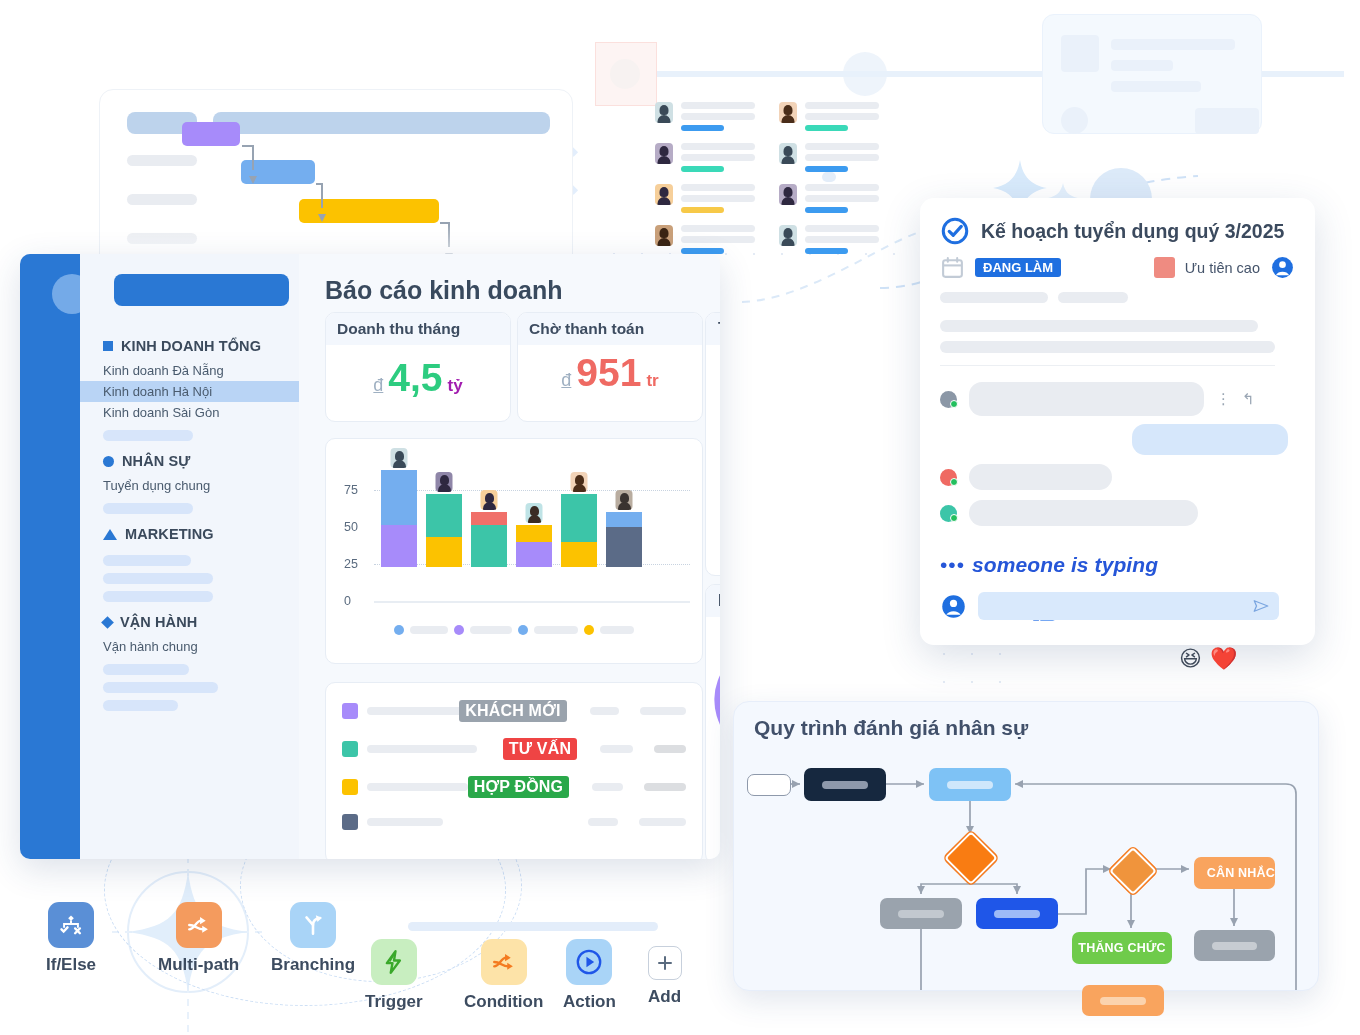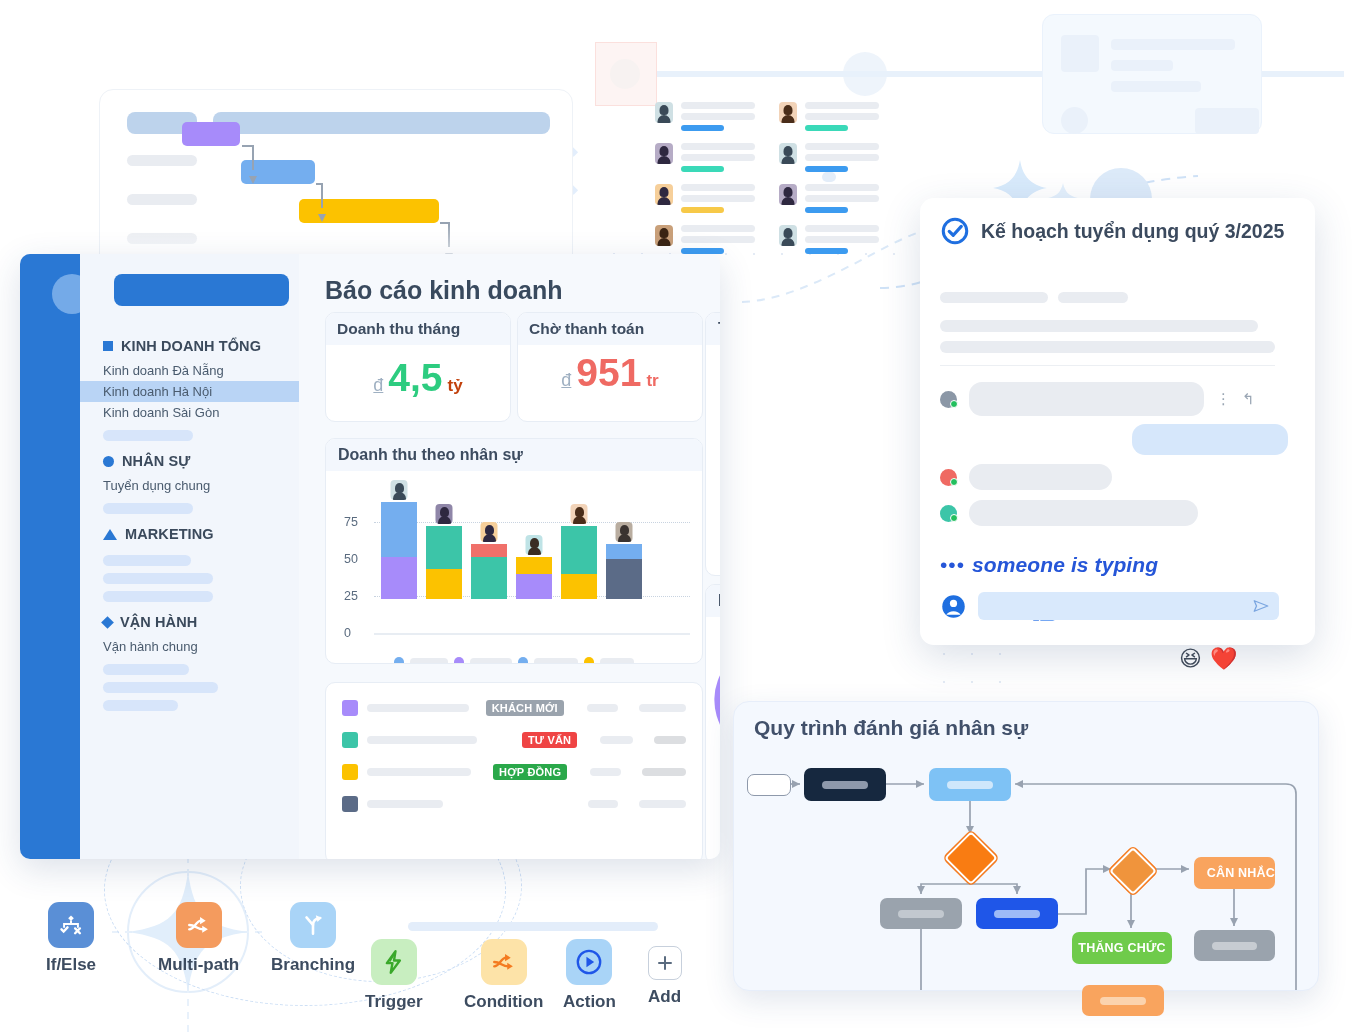--- a/index.html
+++ b/index.html
@@ -72,21 +72,21 @@
   .bar{width:36px;display:flex;flex-direction:column;justify-content:flex-end;position:relative;}
   .seg{width:100%;}
   .bar-av{position:absolute;top:-22px;left:50%;transform:translateX(-50%);}
   .ax{position:absolute;left:18px;font-size:12.5px;color:#5a6b7f;}
   .grid{position:absolute;left:48px;right:12px;border-top:1.4px dotted #c8d3e0;}
   .legend-dot{width:10px;height:10px;border-radius:50%;flex:0 0 auto;}
 
   
   .care-row{display:flex;align-items:center;gap:9px;padding:3px 0;}
   .care-sq{width:16px;height:16px;border-radius:3px;flex:0 0 auto;}
-  .tag{font-size:11px;font-weight:700;color:#fff;border-radius:3px;padding:2px 6px;letter-spacing:.2px;white-space:nowrap;}
+  .tag{font-size:16px;font-weight:700;color:#fff;border-radius:3px;padding:2px 6px;letter-spacing:.2px;white-space:nowrap;}
 
   
   #chat-card{left:920px;top:198px;width:395px;height:447px;background:#fff;border-radius:14px;
     box-shadow:0 12px 38px rgba(40,70,120,.17);}
   #chat-title{font-size:19.5px;font-weight:700;color:#3b4a5e;}
   .badge-blue{background:#1f6fe0;color:#fff;font-size:13px;font-weight:700;border-radius:3px;padding:2px 8px;}
   .ava-circ{width:17px;height:17px;border-radius:50%;position:relative;flex:0 0 auto;}
   .ava-circ .dot{position:absolute;right:-1px;bottom:0;width:6px;height:6px;border-radius:50%;background:#23bf5e;border:1.2px solid #fff;}
   .bub{border-radius:13px;}
   #typing{font-size:21px;font-style:italic;font-weight:700;color:#2656d8;letter-spacing:.1px;}
@@ -306,40 +306,39 @@
   </div>
 
   <div id="dash-main">
     <div id="dash-title">Báo cáo kinh doanh</div>
 
     <div class="kpi" style="left:26px;top:58px;width:184px;height:108px;">
       <div class="hd">Doanh thu tháng</div>
       <div class="bd">
         <span class="cur">đ</span>
         <span class="big" style="color:#2dcc80;">4,5</span>
-        <span class="unit" style="color:#c2410c;margin-top:23px;">tỷ</span>
+        <span class="unit" style="color:#a21caf;margin-top:23px;">tỷ</span>
       </div>
     </div>
 
     <div class="kpi" style="left:218px;top:58px;width:184px;height:108px;">
       <div class="hd">Chờ thanh toán</div>
       <div class="bd">
         <span class="cur">đ</span>
         <span class="big" style="color:#ef6a63;">951</span>
         <span class="unit" style="color:#ef6a63;">tr</span>
       </div>
     </div>
 
     <div class="panel" style="left:406px;top:58px;width:285px;height:262px;">
       <div class="hd">Tình hình hợp đồng</div>
       <div id="contract-grid" style="display:grid;grid-template-columns:1fr 1fr;gap:22px 0;padding:32px 34px;"></div>
     </div>
 
     <div class="panel" style="left:26px;top:184px;width:376px;height:224px;">
-      <div class="hd">Doanh thu theo nhân sự</div>
       <div style="position:relative;height:186px;">
         <div class="ax" style="top:44px;">75</div>
         <div class="ax" style="top:81px;">50</div>
         <div class="ax" style="top:118px;">25</div>
         <div class="ax" style="top:155px;">0</div>
         <div class="grid" style="top:51px;"></div>
         <div class="grid" style="top:125px;"></div>
         <div class="abs" style="left:48px;right:12px;top:162px;height:2px;background:#e8edf3;"></div>
         <div id="bars">
             <div class="bar">
@@ -468,20 +467,36 @@
 </div>
 
 <div class="abs" id="chat-card">
   <div style="display:flex;align-items:center;gap:11px;padding:18px 20px 0;">
     <svg width="30" height="30" viewBox="0 0 24 24">
       <circle cx="12" cy="12" r="9.4" fill="none" stroke="#1f6fe0" stroke-width="2.4"></circle>
       <path d="M7.4 12.3 L10.6 15.4 L17 8.3" fill="none" stroke="#1f6fe0" stroke-width="2.6" stroke-linecap="round" stroke-linejoin="round"></path>
     </svg>
     <div id="chat-title">Kế hoạch tuyển dụng quý 3/2025</div>
   </div>
+  <div style="display:flex;align-items:center;gap:10px;padding:9px 20px 0;">
+    <svg width="25" height="25" viewBox="0 0 24 24">
+      <rect x="3" y="5" width="18" height="16" rx="2.2" fill="none" stroke="#c2cbd6" stroke-width="2"></rect>
+      <path d="M3 10 H21" stroke="#c2cbd6" stroke-width="2"></path>
+      <path d="M7.5 3 V6.5 M16.5 3 V6.5" stroke="#c2cbd6" stroke-width="2" stroke-linecap="round"></path>
+    </svg>
+    <span class="badge-blue">ĐANG LÀM</span>
+    <span style="flex:1"></span>
+    <span style="width:21px;height:21px;border-radius:3px;background:#ef8b81;display:inline-block;"></span>
+    <span style="font-size:14.5px;color:#44536a;">Ưu tiên cao</span>
+    <svg width="25" height="25" viewBox="0 0 24 24">
+      <circle cx="12" cy="12" r="10" fill="#1f6fe0"></circle>
+      <circle cx="12" cy="9.3" r="3.2" fill="#fff"></circle>
+      <path d="M5.6 19.4 A7.2 6 0 0 1 18.4 19.4 Z" fill="#fff"></path>
+    </svg>
+  </div>
   <div class="abs sk" style="left:20px;top:94px;width:108px;height:11px;"></div>
   <div class="abs sk" style="left:138px;top:94px;width:70px;height:11px;"></div>
   <div class="abs sk" style="left:20px;top:122px;width:318px;height:12px;"></div>
   <div class="abs sk" style="left:20px;top:143px;width:335px;height:12px;"></div>
   <div class="abs" style="left:20px;top:167px;width:335px;height:1px;background:#eceff3;"></div>
 
   <div class="abs" style="left:20px;top:184px;">
     <div style="display:flex;align-items:center;gap:12px;">
       <span class="ava-circ" style="background:#8b97a6;">
           <span class="dot"></span>

